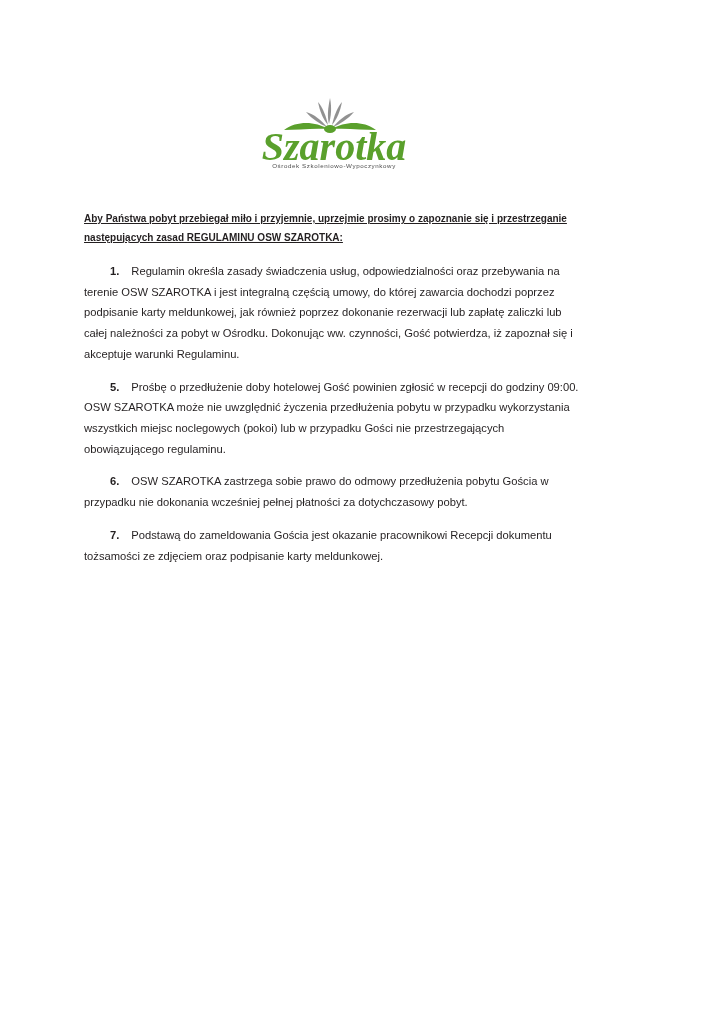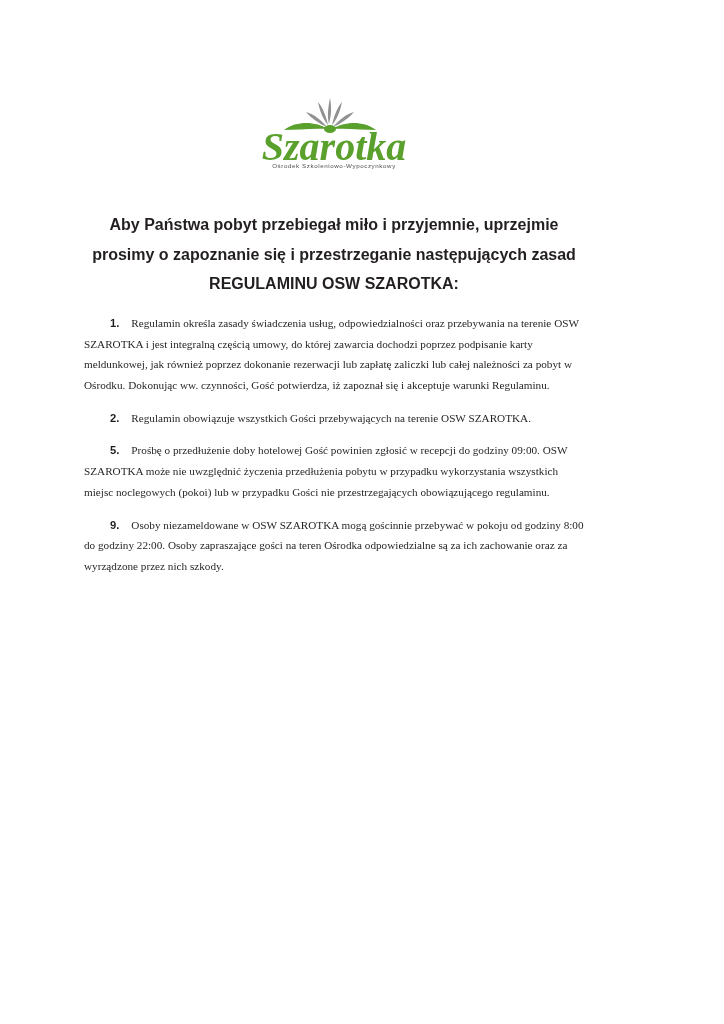--- a/index.html
+++ b/index.html
@@ -43,26 +43,27 @@
     font-size: 6.2px;
     letter-spacing: 0.6px;
     color: #4c4c4c;
     text-align: center;
     margin-top: -6px;
     font-family: "Liberation Sans", sans-serif;
   }
 
   
   .intro {
-    font-size: 16px;
+    font-size: 10px;
     font-weight: bold;
     line-height: 1.85;
     color: #231f20;
     margin: 0 0 14px 0;
-    text-align: center;
+    text-align: left;
+    text-decoration: underline;
   }
   .rules {
     margin: 0;
     padding: 0;
     list-style: none;
   }
   .rule {
     display: block;
     font-size: 11.2px;
     line-height: 1.85;
@@ -70,21 +71,20 @@
     margin-bottom: 12px;
     text-indent: 26px;
     text-align: left;
   }
   .rule .num {
     font-weight: bold;
     margin-right: 12px;
   }
   .rule .txt {
     font-weight: normal;
-    font-family: Liberation Serif, serif;
   }
 </style>
 </head>
 <body>
 
 <div class="page">
 
   <div class="logo-block">
     <div class="logo-wrap">
       <svg class="logo-svg" width="200" height="76" viewBox="0 0 200 76">
@@ -108,23 +108,23 @@
     </div>
   </div>
 
   <p class="intro">Aby Państwa pobyt przebiegał miło i przyjemnie, uprzejmie prosimy o zapoznanie się i przestrzeganie następujących zasad REGULAMINU OSW SZAROTKA:</p>
 
   <div class="rules">
     <p class="rule">
       <span class="num">1.</span><span class="txt">Regulamin określa zasady świadczenia usług, odpowiedzialności oraz przebywania na terenie OSW SZAROTKA i jest integralną częścią umowy, do której zawarcia dochodzi poprzez podpisanie karty meldunkowej, jak również poprzez dokonanie rezerwacji lub zapłatę zaliczki lub całej należności za pobyt w Ośrodku. Dokonując ww. czynności, Gość potwierdza, iż zapoznał się i akceptuje warunki Regulaminu.</span>
     </p>
     <p class="rule">
-      <span class="num">2.</span><span class="txt">Regulamin obowiązuje wszystkich Gości przebywających na terenie OSW SZAROTKA.</span>
-    </p>
-    <p class="rule">
       <span class="num">5.</span><span class="txt">Prośbę o przedłużenie doby hotelowej Gość powinien zgłosić w recepcji do godziny 09:00. OSW SZAROTKA może nie uwzględnić życzenia przedłużenia pobytu w przypadku wykorzystania wszystkich miejsc noclegowych (pokoi) lub w przypadku Gości nie przestrzegających obowiązującego regulaminu.</span>
     </p>
     <p class="rule">
-      <span class="num">9.</span><span class="txt">Osoby niezameldowane w OSW SZAROTKA mogą gościnnie przebywać w pokoju od godziny 8:00 do godziny 22:00. Osoby zapraszające gości na teren Ośrodka odpowiedzialne są za ich zachowanie oraz za wyrządzone przez nich szkody.</span>
+      <span class="num">6.</span><span class="txt">OSW SZAROTKA zastrzega sobie prawo do odmowy przedłużenia pobytu Gościa w przypadku nie dokonania wcześniej pełnej płatności za dotychczasowy pobyt.</span>
+    </p>
+    <p class="rule">
+      <span class="num">7.</span><span class="txt">Podstawą do zameldowania Gościa jest okazanie pracownikowi Recepcji dokumentu tożsamości ze zdjęciem oraz podpisanie karty meldunkowej.</span>
     </p>
   </div>
 
 </div>
 
 </body></html>

